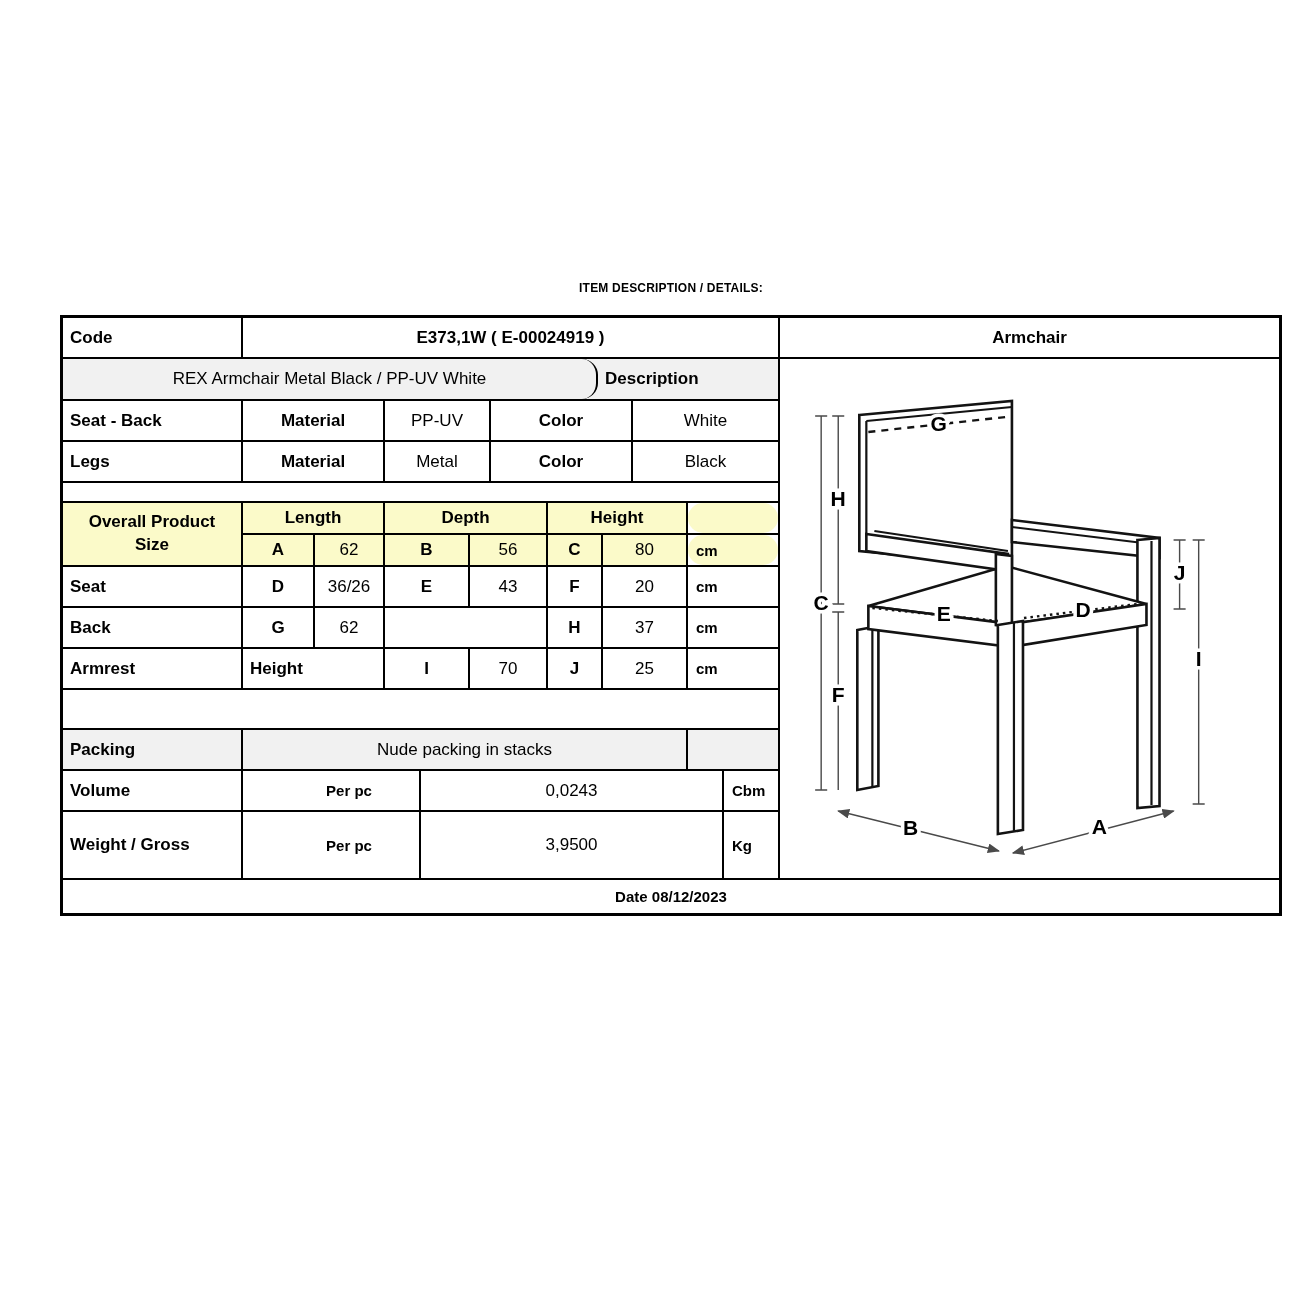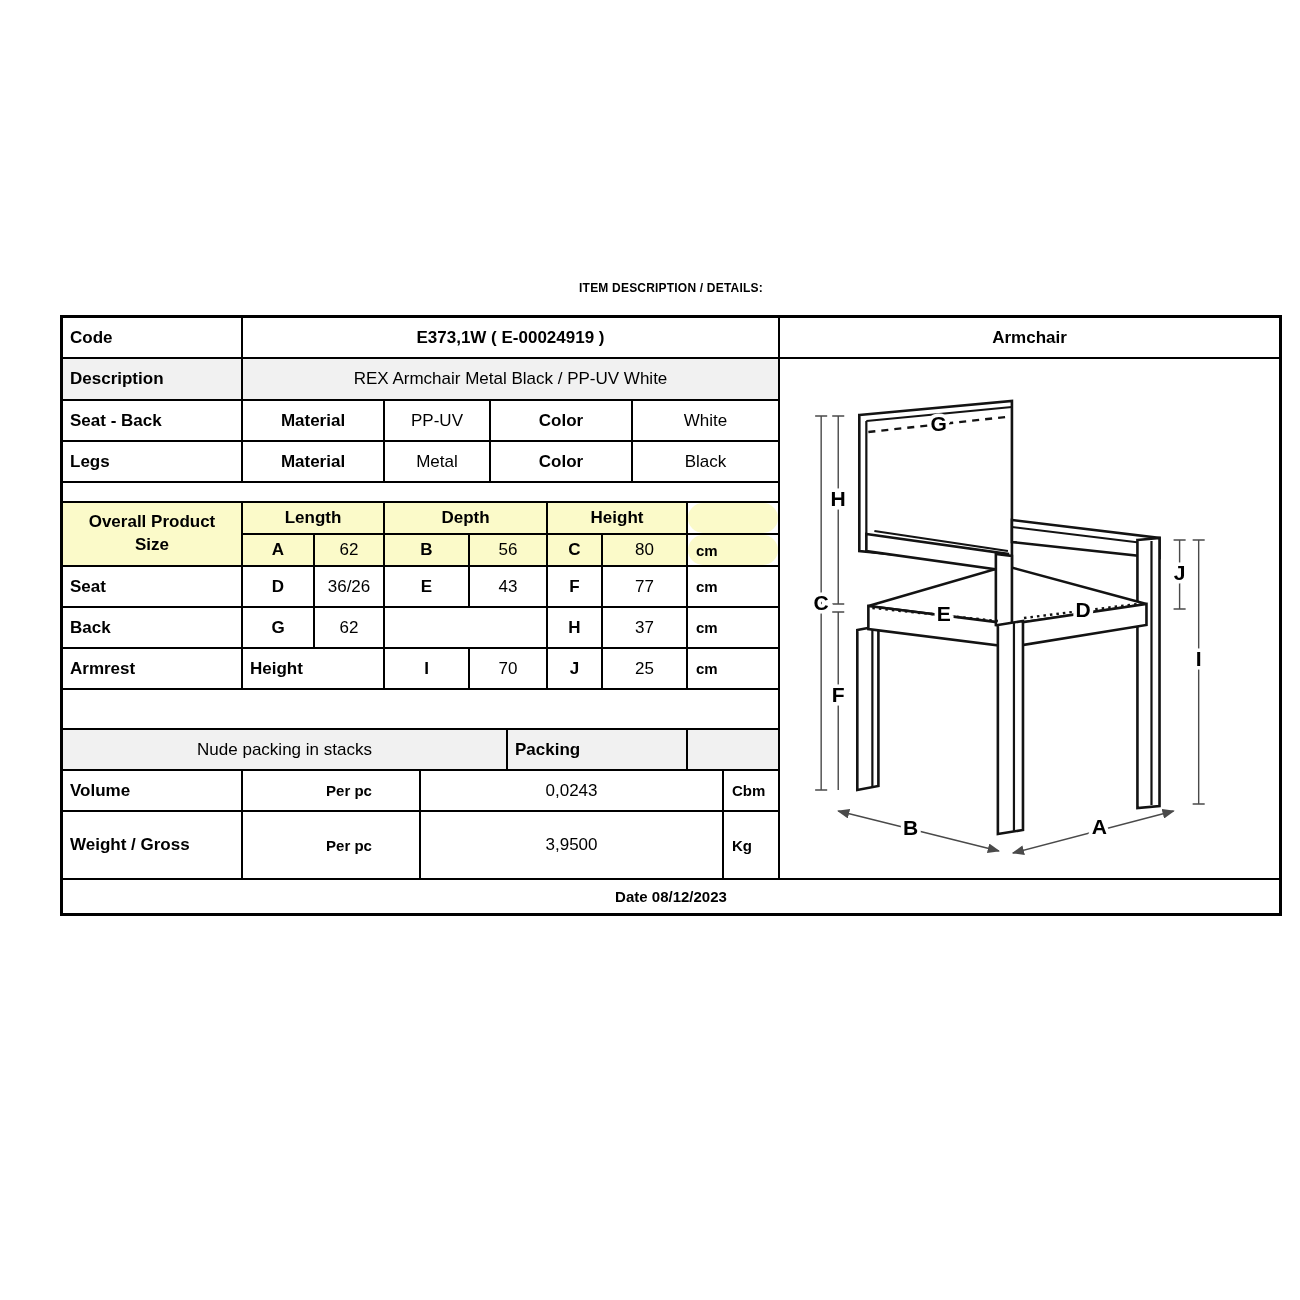--- a/index.html
+++ b/index.html
@@ -66,22 +66,22 @@
   <div class="main">
 
     <div class="left">
 
       <div class="row h41">
         <div class="c w-label lab">Code</div>
         <div class="c flex1 bold">E373,1W ( E-00024919 )</div>
       </div>
 
       <div class="row h42 shade">
+        <div class="c flex1">REX Armchair Metal Black / PP-UV White</div>
         <div class="c w-label lab">Description</div>
-        <div class="c flex1">REX Armchair Metal Black / PP-UV White</div>
       </div>
 
       <div class="row h41">
         <div class="c w-label lab">Seat - Back</div>
         <div class="c w-mat bold">Material</div>
         <div class="c w-matv">PP-UV</div>
         <div class="c w-col bold">Color</div>
         <div class="c flex1">White</div>
       </div>
 
@@ -118,21 +118,21 @@
         </div>
       </div>
 
       <div class="row h41">
         <div class="c w-label lab">Seat</div>
         <div class="c w-a bold">D</div>
         <div class="c w-av">36/26</div>
         <div class="c w-b bold">E</div>
         <div class="c w-bv">43</div>
         <div class="c w-c bold">F</div>
-        <div class="c w-cv">77</div>
+        <div class="c w-cv">20</div>
         <div class="c flex1 unit">cm</div>
       </div>
 
       <div class="row h41">
         <div class="c w-label lab">Back</div>
         <div class="c w-a bold">G</div>
         <div class="c w-av">62</div>
         <div class="c w-bblank"></div>
         <div class="c w-c bold">H</div>
         <div class="c w-cv">37</div>
@@ -147,22 +147,22 @@
         <div class="c w-c bold">J</div>
         <div class="c w-cv">25</div>
         <div class="c flex1 unit">cm</div>
       </div>
 
       <div class="row h40">
         <div class="c flex1"></div>
       </div>
 
       <div class="row h41 shade">
+        <div class="c w-label lab">Packing</div>
         <div class="c w-pack">Nude packing in stacks</div>
-        <div class="c w-label lab">Packing</div>
         <div class="c flex1"></div>
       </div>
 
       <div class="row h41">
         <div class="c w-label lab">Volume</div>
         <div class="c w-per sb">Per pc</div>
         <div class="c w-val">0,0243</div>
         <div class="c flex1 unit">Cbm</div>
       </div>
 

